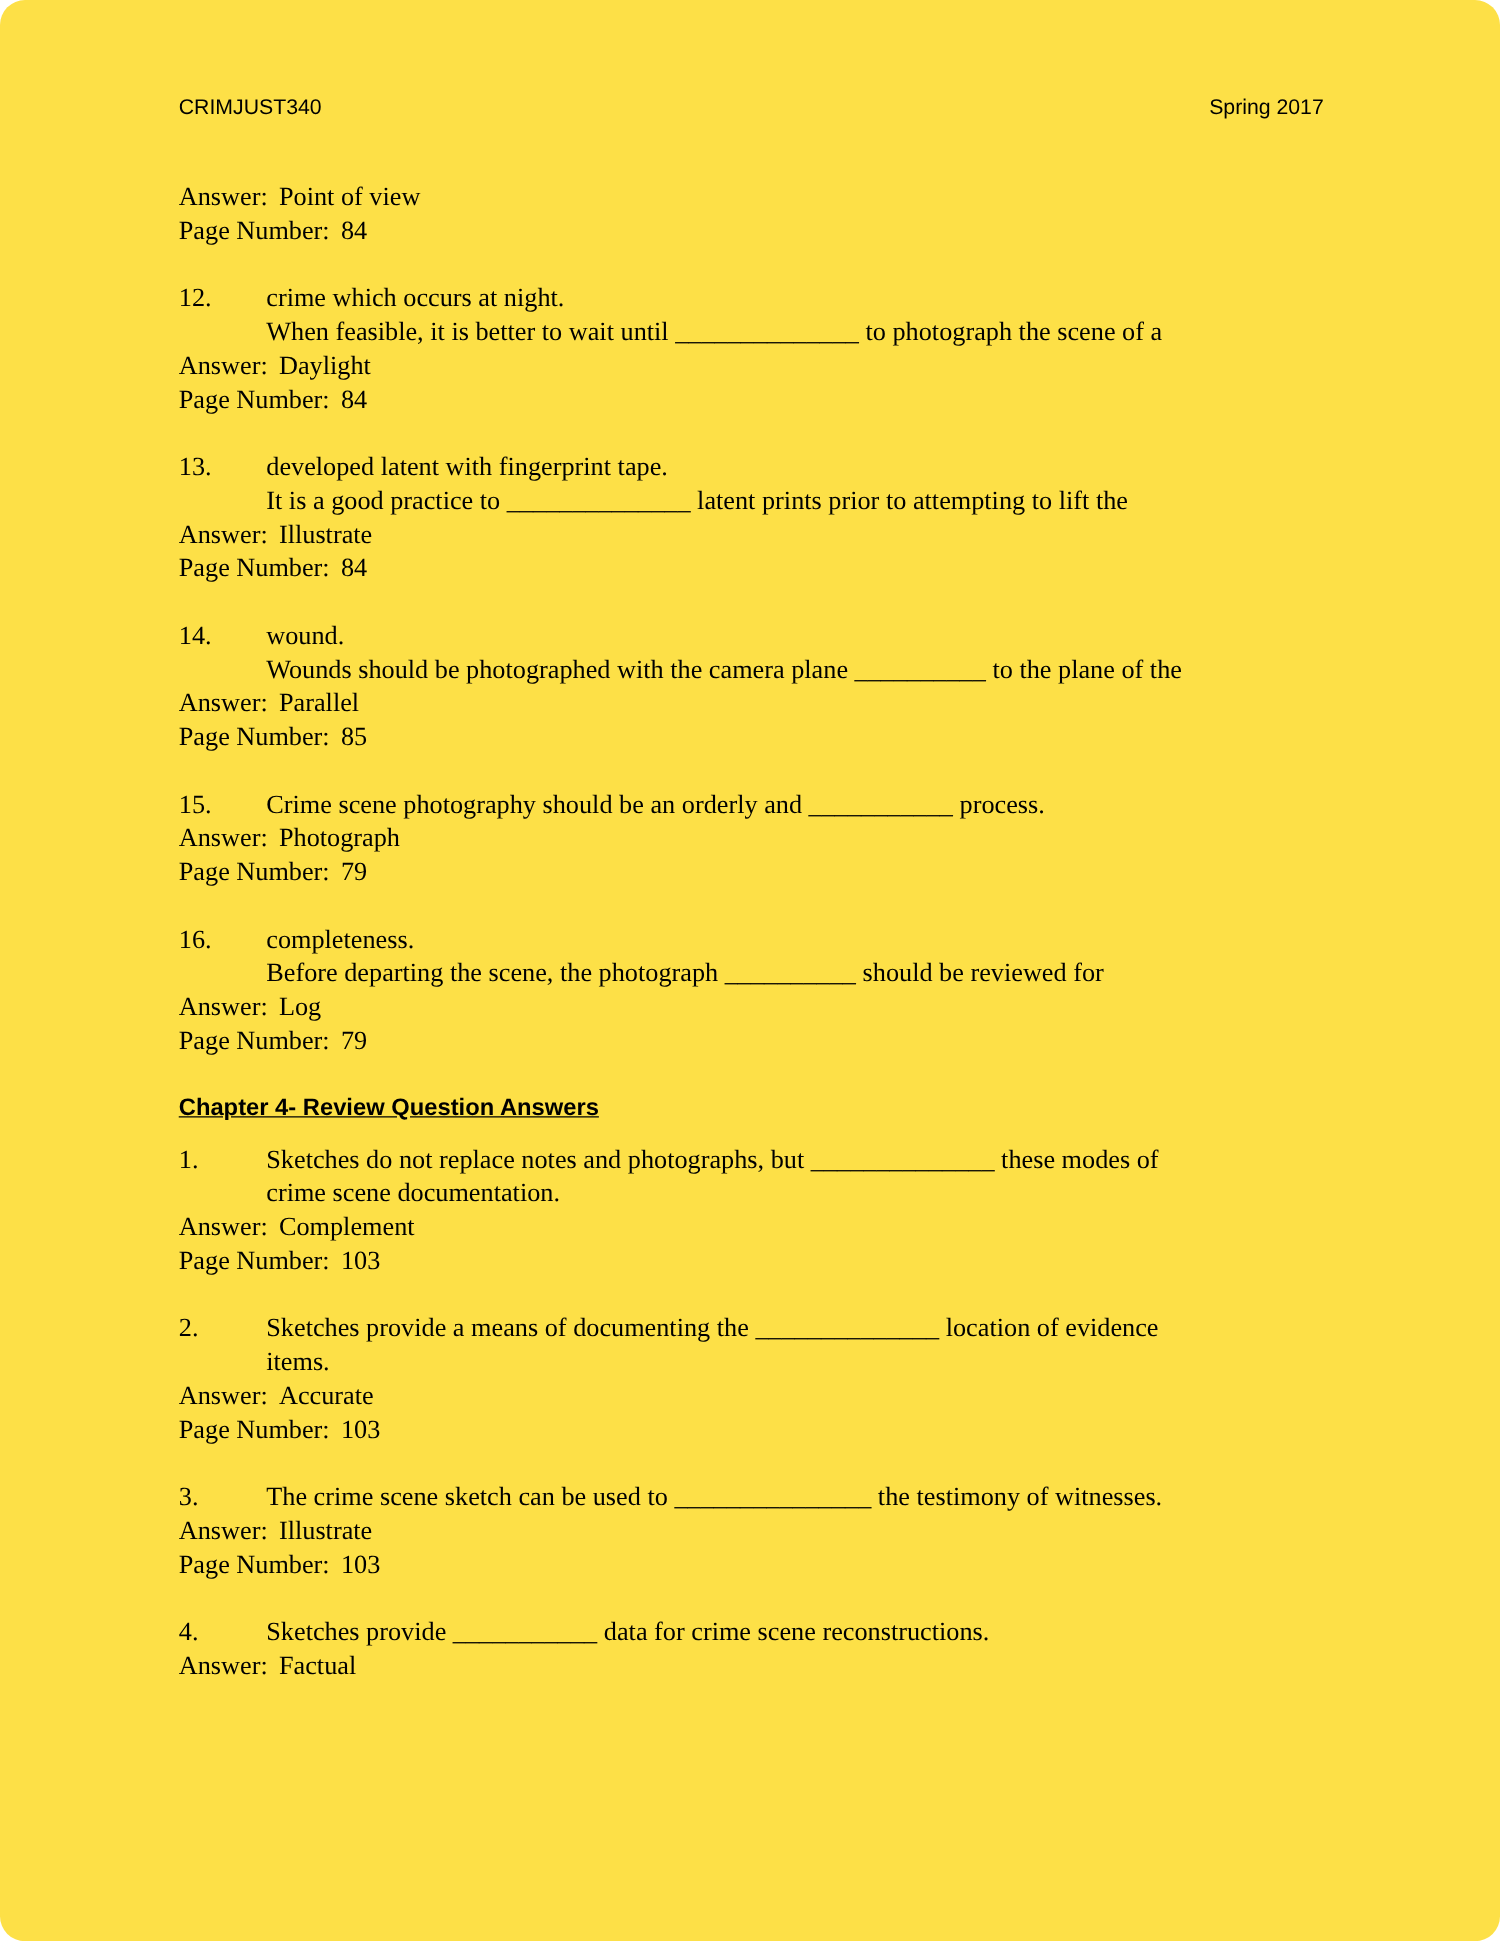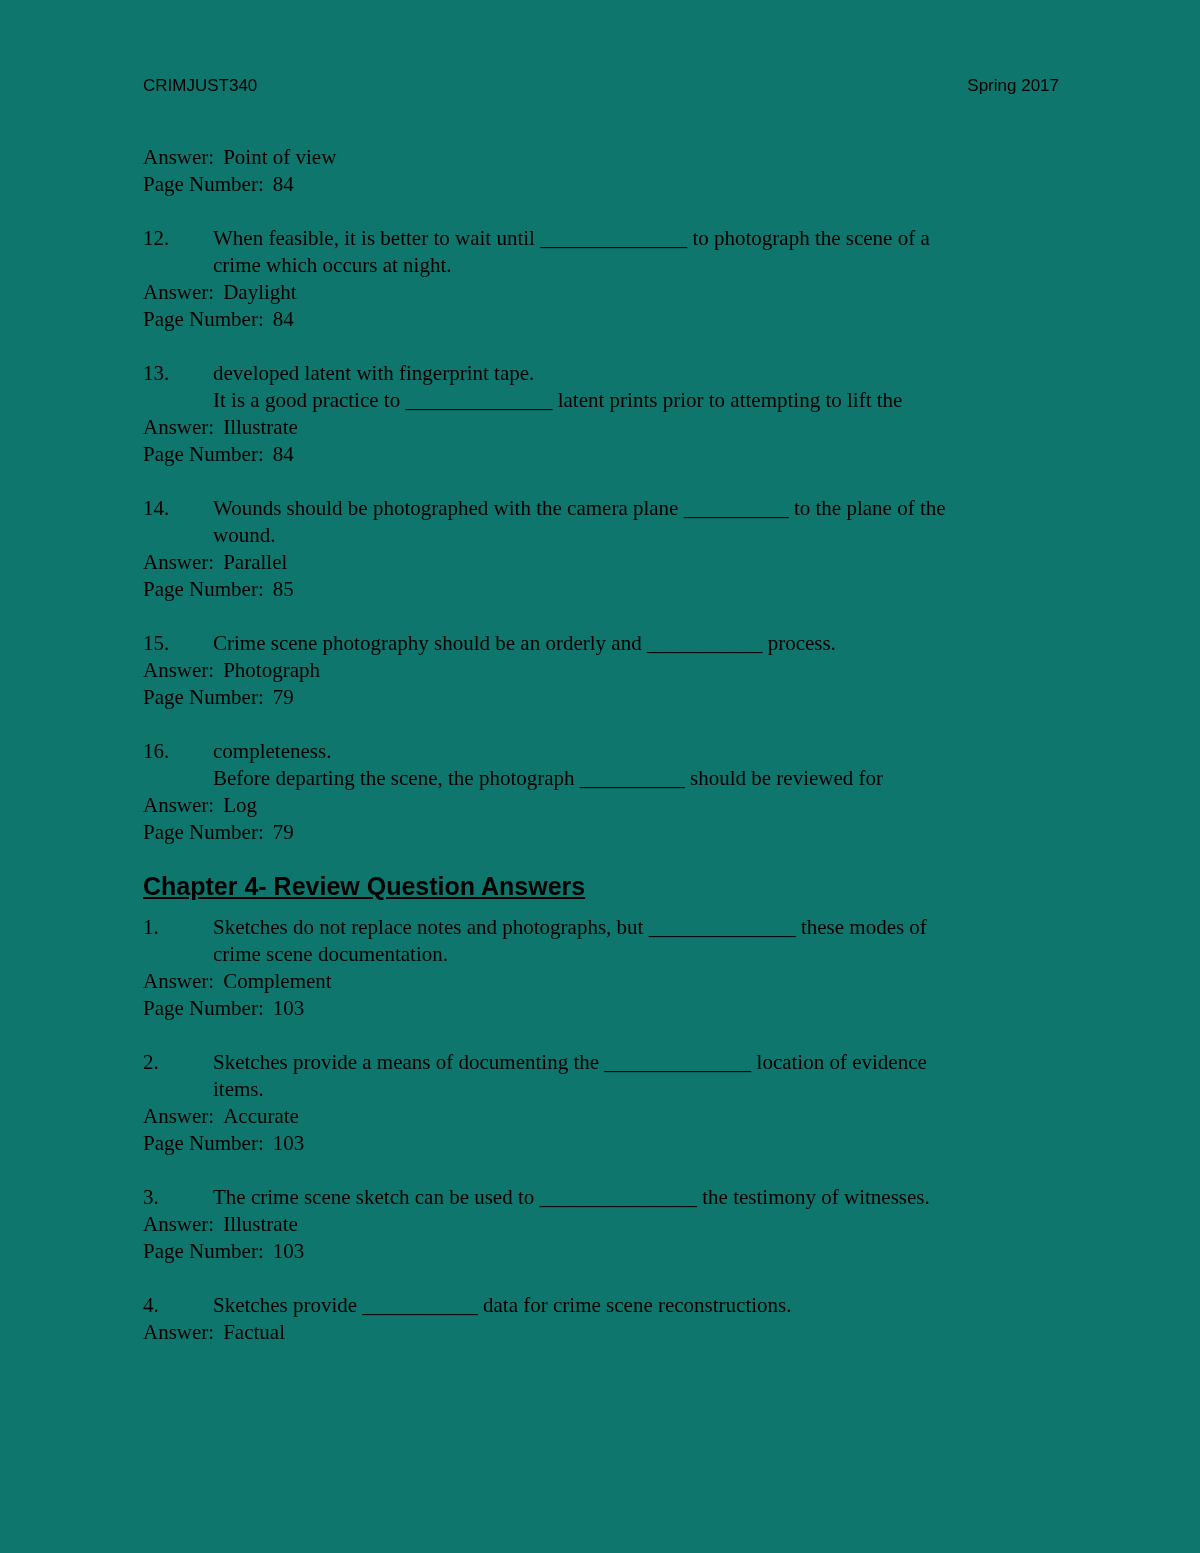--- a/index.html
+++ b/index.html
@@ -1,24 +1,25 @@
 <!DOCTYPE html>
 <html><head>
 <meta charset="utf-8">
 <style>
   * { margin: 0; padding: 0; box-sizing: border-box; }
   html, body { background: #ffffff; }
   .page {
     width: 1200px;
     height: 1553px;
-    background: #0f766e;
+    background: #fde047;
     color: #000000;
     padding: 76px 141px 0 143px;
     position: relative;
     overflow: hidden;
+    border-radius: 20px;
   }
   .doc-header {
     display: flex;
     justify-content: space-between;
     align-items: flex-start;
     font-family: "Liberation Sans", sans-serif;
     font-size: 17px;
     line-height: 20px;
   }
   .content {
@@ -27,21 +28,21 @@
     font-size: 21px;
     line-height: 27px;
   }
   .q-block { margin-bottom: 27px; }
   .q-row { display: flex; }
   .q-num { flex: 0 0 70px; width: 70px; }
   .q-text { flex: 1; }
   .meta-line .val { margin-left: 9px; }
   .section-heading {
     font-family: "Liberation Sans", sans-serif;
-    font-size: 25px;
+    font-size: 19px;
     font-weight: bold;
     text-decoration: underline;
     line-height: 27px;
     margin-bottom: 14px;
     margin-top: 11px;
   }
 </style>
 </head>
 <body>
 
@@ -60,22 +61,22 @@
       </div>
       <div class="meta-line">
         <span>Page Number:</span><span class="val">84</span>
       </div>
     </div>
 
     <div class="q-block">
       <div class="q-row">
         <span class="q-num">12.</span>
         <div class="q-text">
+          <div>crime which occurs at night.</div>
           <div>When feasible, it is better to wait until ______________ to photograph the scene of a</div>
-          <div>crime which occurs at night.</div>
         </div>
       </div>
       <div class="meta-line">
         <span>Answer:</span><span class="val">Daylight</span>
       </div>
       <div class="meta-line">
         <span>Page Number:</span><span class="val">84</span>
       </div>
     </div>
 
@@ -92,22 +93,22 @@
       </div>
       <div class="meta-line">
         <span>Page Number:</span><span class="val">84</span>
       </div>
     </div>
 
     <div class="q-block">
       <div class="q-row">
         <span class="q-num">14.</span>
         <div class="q-text">
+          <div>wound.</div>
           <div>Wounds should be photographed with the camera plane __________ to the plane of the</div>
-          <div>wound.</div>
         </div>
       </div>
       <div class="meta-line">
         <span>Answer:</span><span class="val">Parallel</span>
       </div>
       <div class="meta-line">
         <span>Page Number:</span><span class="val">85</span>
       </div>
     </div>
 

